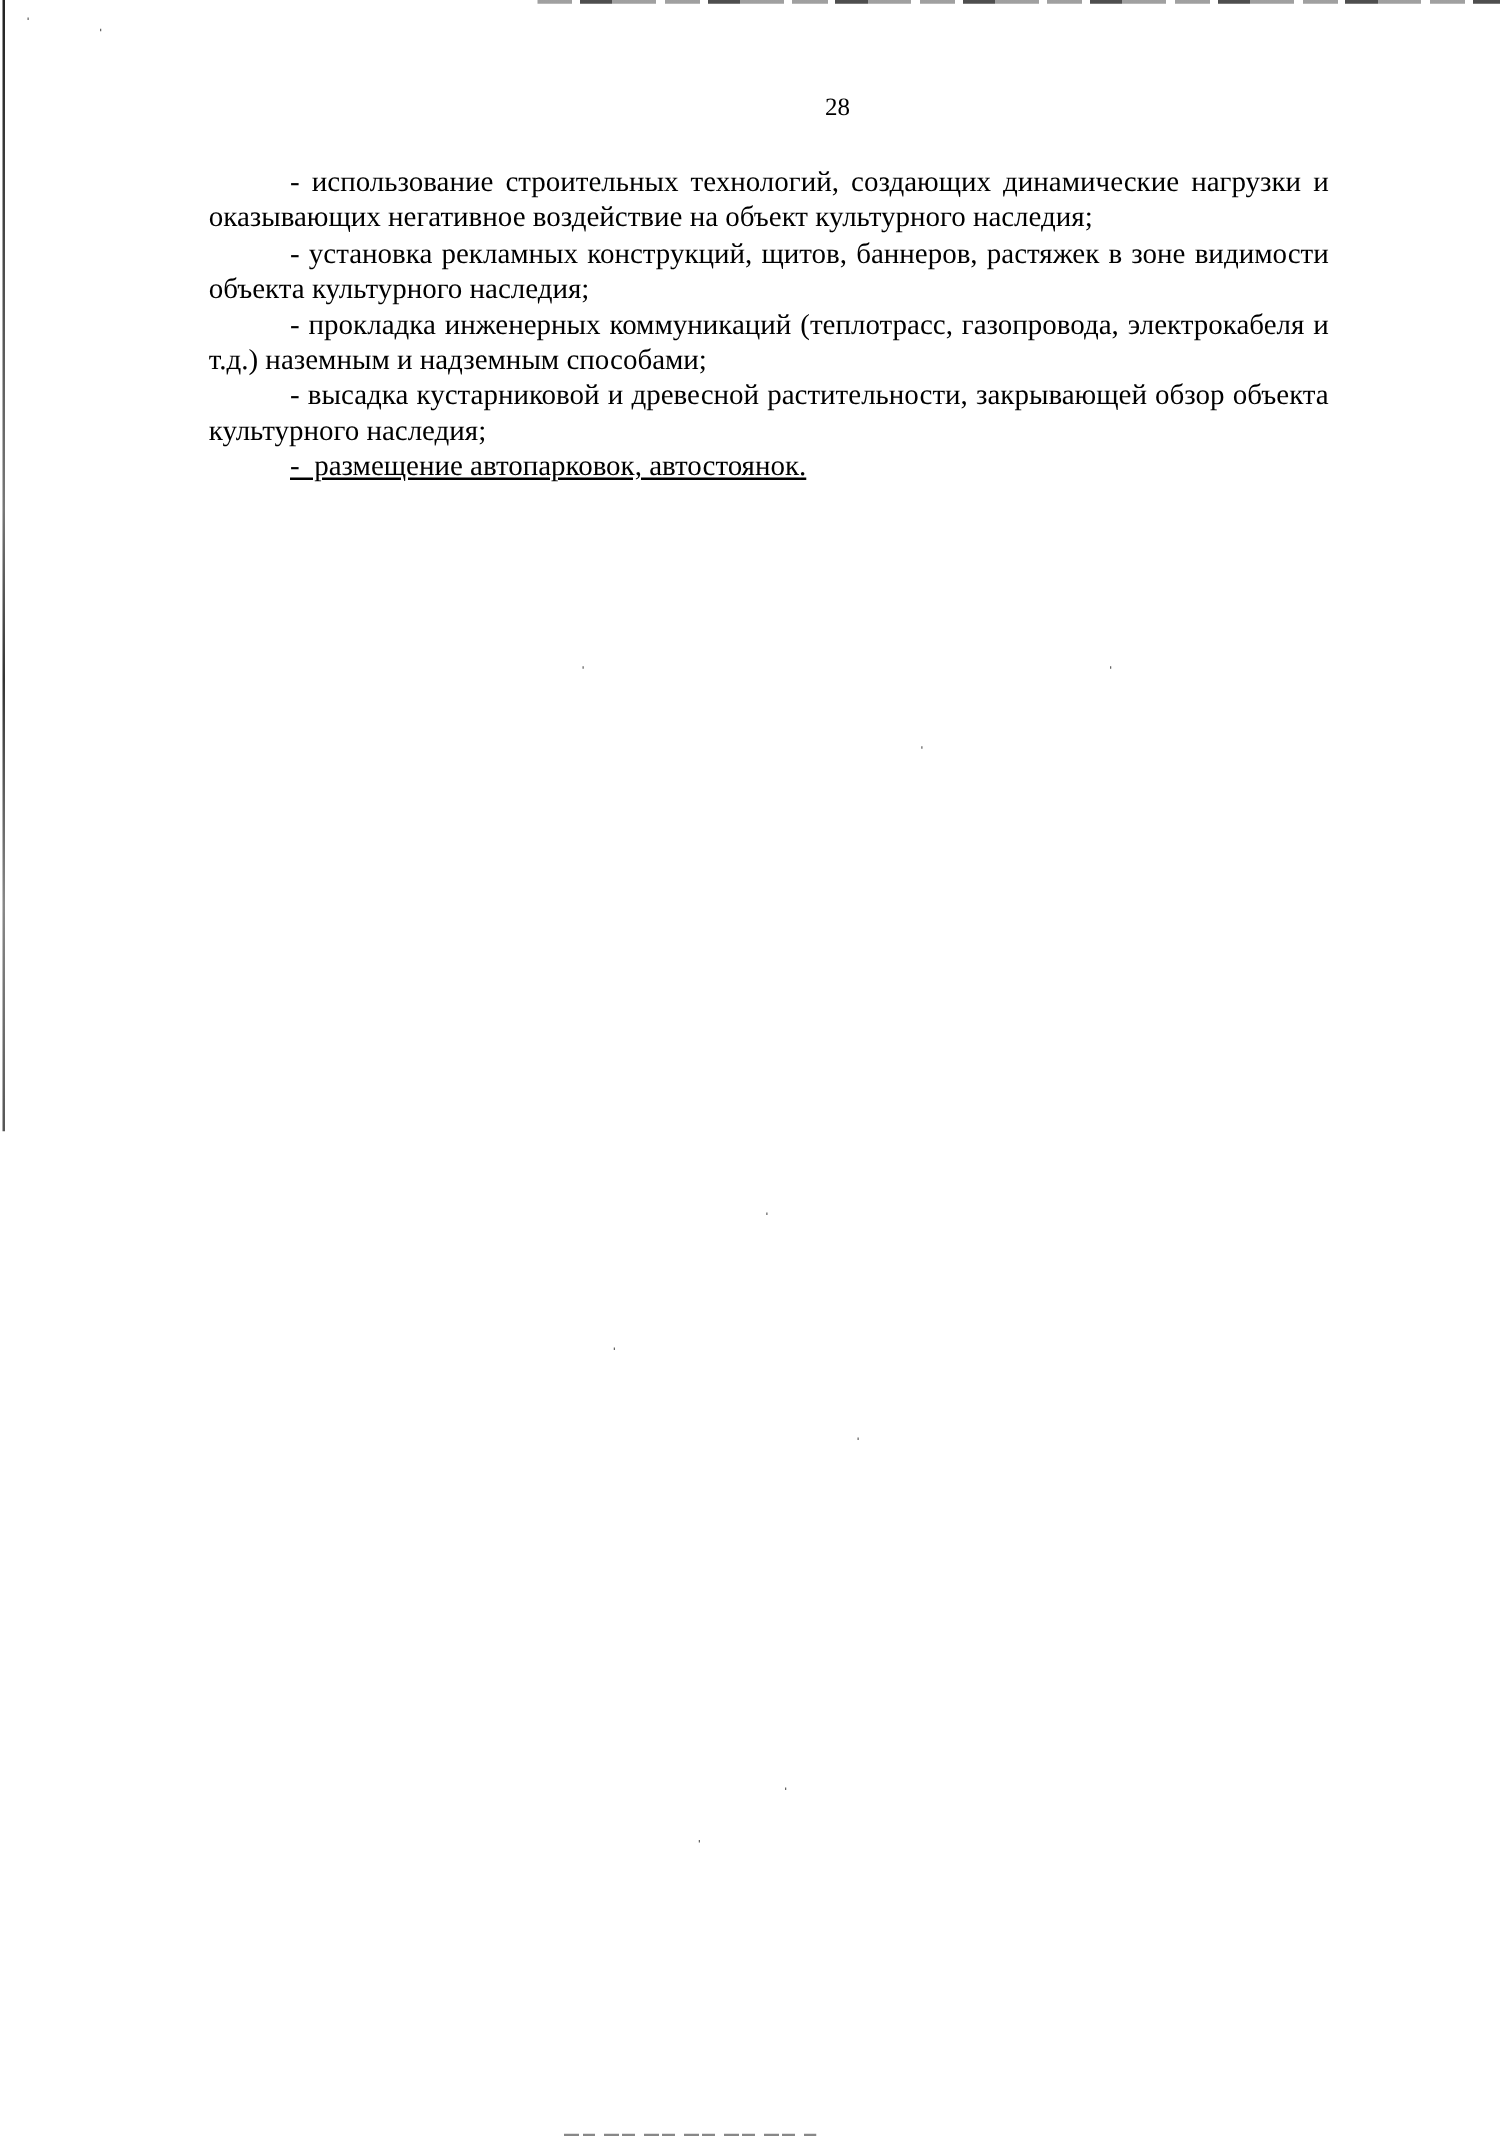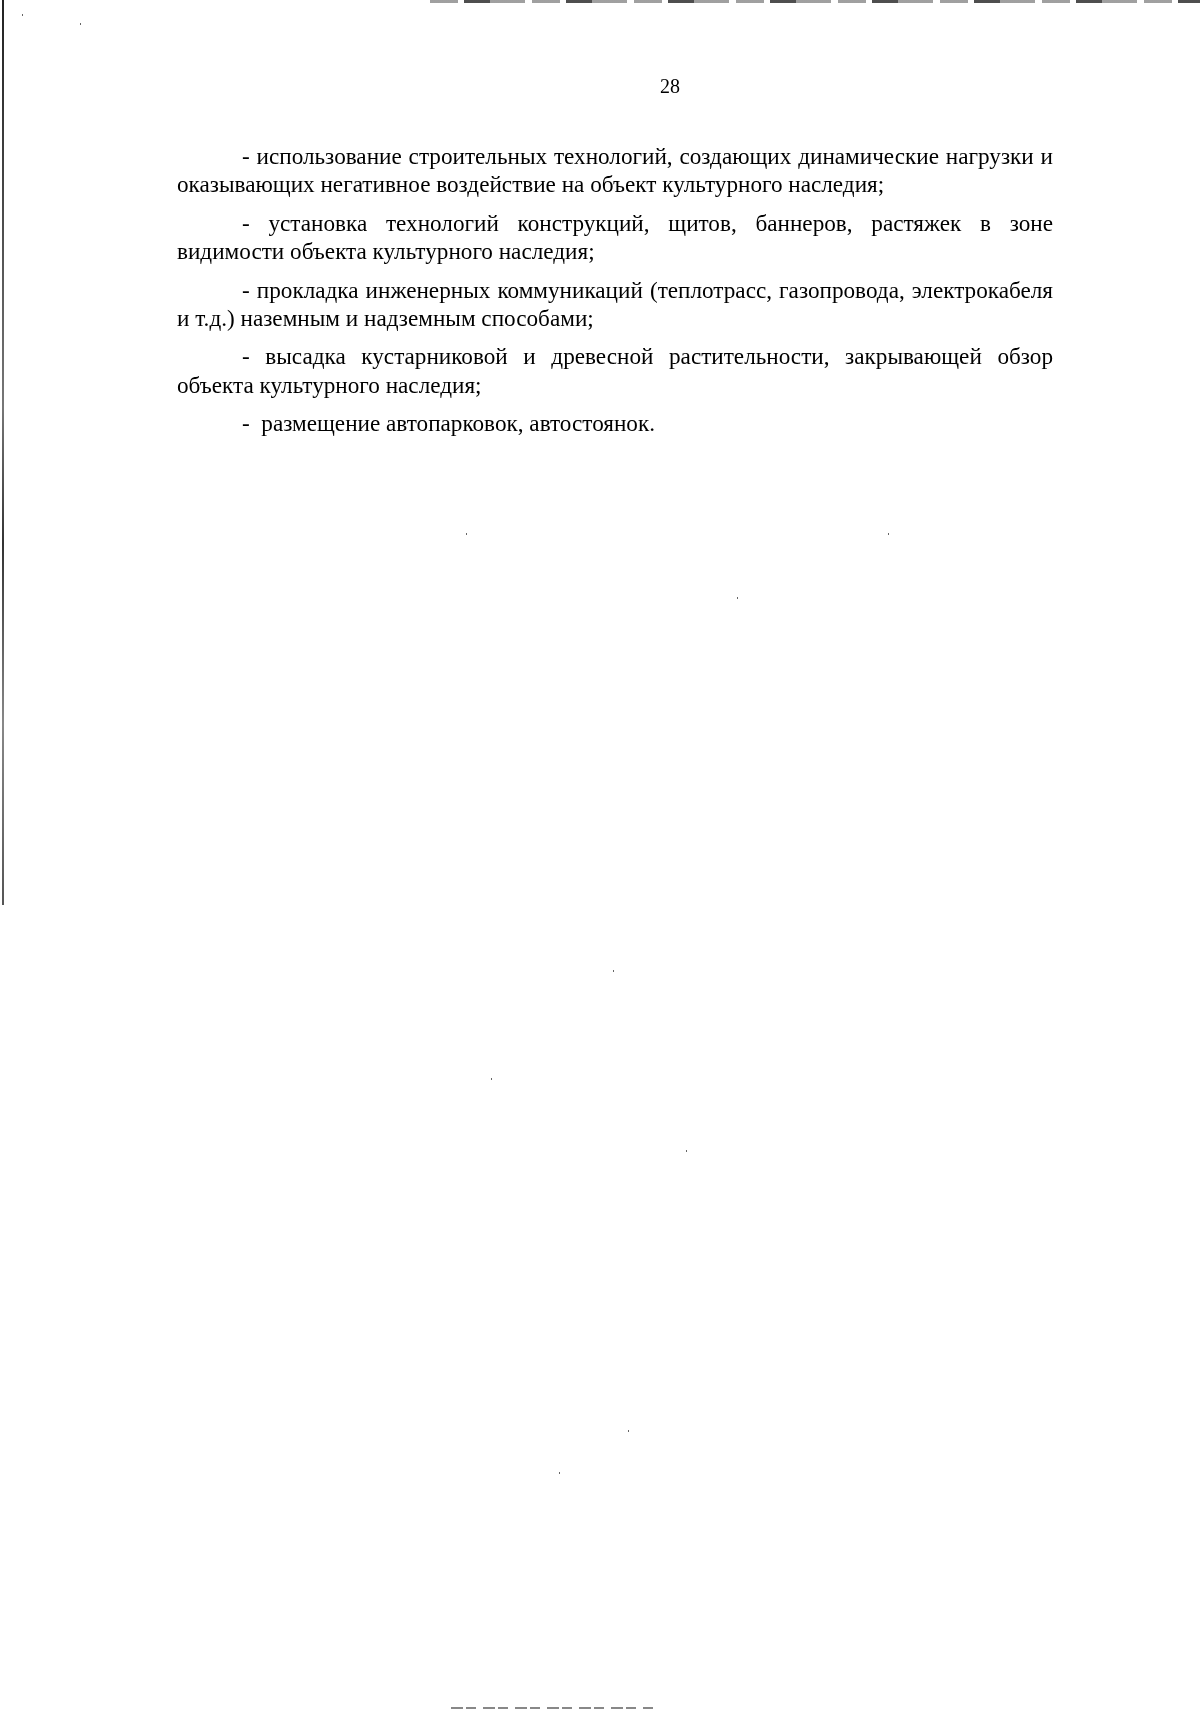--- a/index.html
+++ b/index.html
@@ -58,21 +58,21 @@
     .body-text {
       position: absolute;
       top: 132px;
       left: 167px;
       width: 896px;
       font-size: 23.2px;
       line-height: 28.4px;
       text-align: justify;
     }
     .body-text p {
-      margin: 10px;
+      margin: 0;
       text-indent: 65px;
       text-align-last: left;
     }
   </style>
 </head>
 <body>
 
 <div class="scan-edge-left"></div>
 <div class="scan-edge-top"></div>
 <div class="scan-edge-bottom"></div>
@@ -85,17 +85,17 @@
 <div class="speck" style="left:613px;top:970px;"></div>
 <div class="speck" style="left:491px;top:1078px;"></div>
 <div class="speck" style="left:686px;top:1150px;"></div>
 <div class="speck" style="left:628px;top:1430px;"></div>
 <div class="speck" style="left:559px;top:1472px;"></div>
 
 <div class="page-number">28</div>
 
 <div class="body-text">
   <p>- использование строительных технологий, создающих динамические нагрузки и оказывающих негативное воздействие на объект культурного наследия;</p>
-  <p>- установка технологий конструкций, щитов, баннеров, растяжек в зоне видимости объекта культурного наследия;</p>
+  <p>- установка рекламных конструкций, щитов, баннеров, растяжек в зоне видимости объекта культурного наследия;</p>
   <p>- прокладка инженерных коммуникаций (теплотрасс, газопровода, электрокабеля и т.д.) наземным и надземным способами;</p>
   <p>- высадка кустарниковой и древесной растительности, закрывающей обзор объекта культурного наследия;</p>
-  <p style="white-space:pre-wrap;">-  размещение автопарковок, автостоянок.</p>
+  <p style="white-space:pre-wrap;text-decoration:underline;">-  размещение автопарковок, автостоянок.</p>
 </div>
 
 </body></html>

